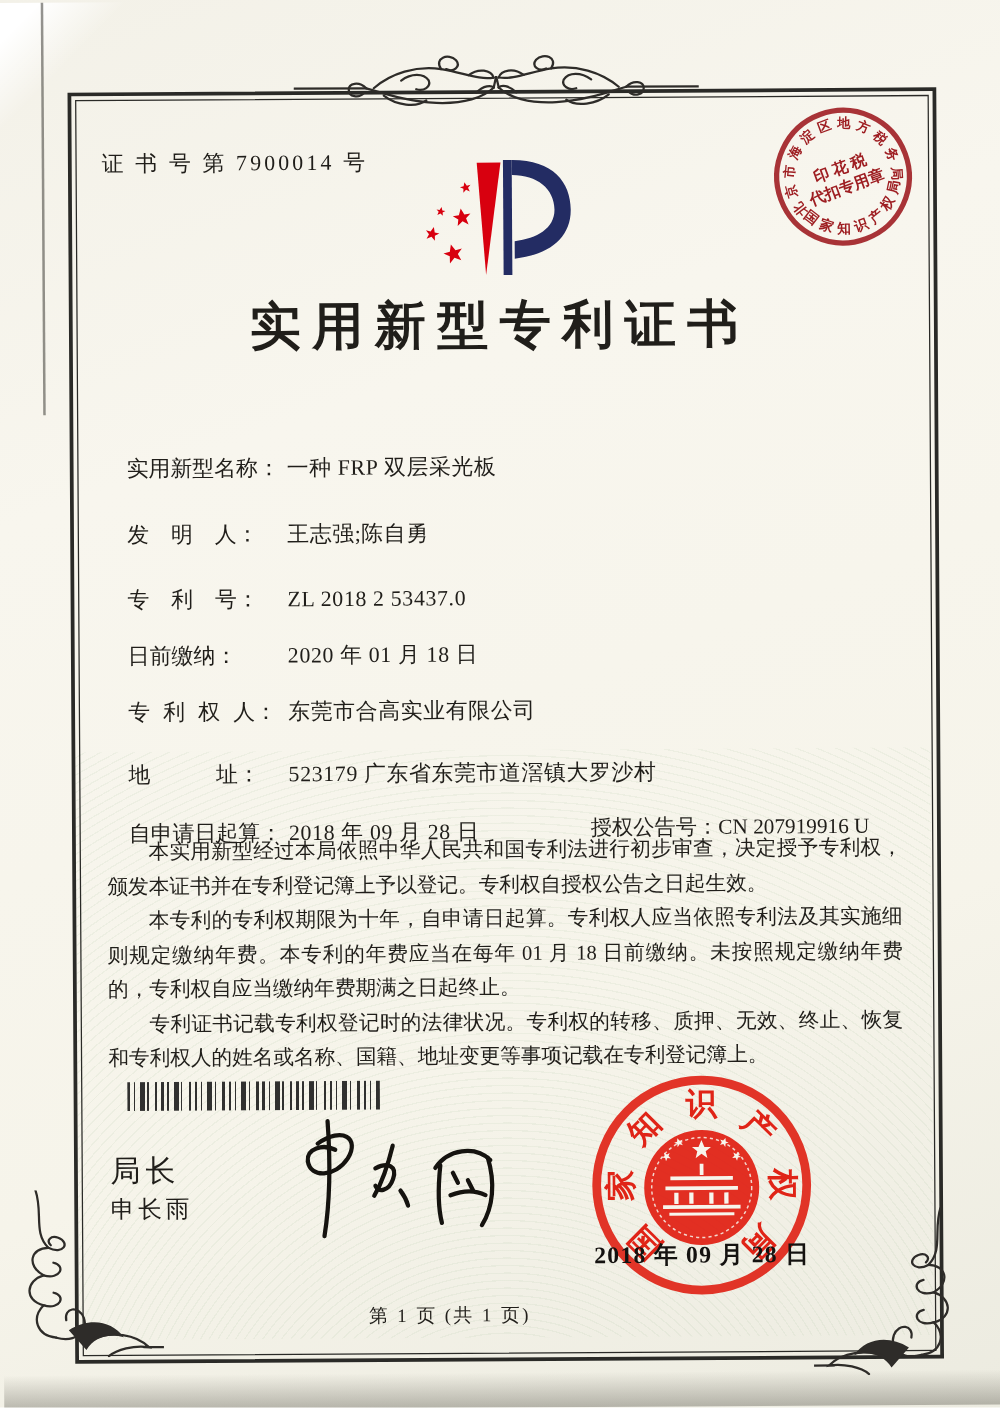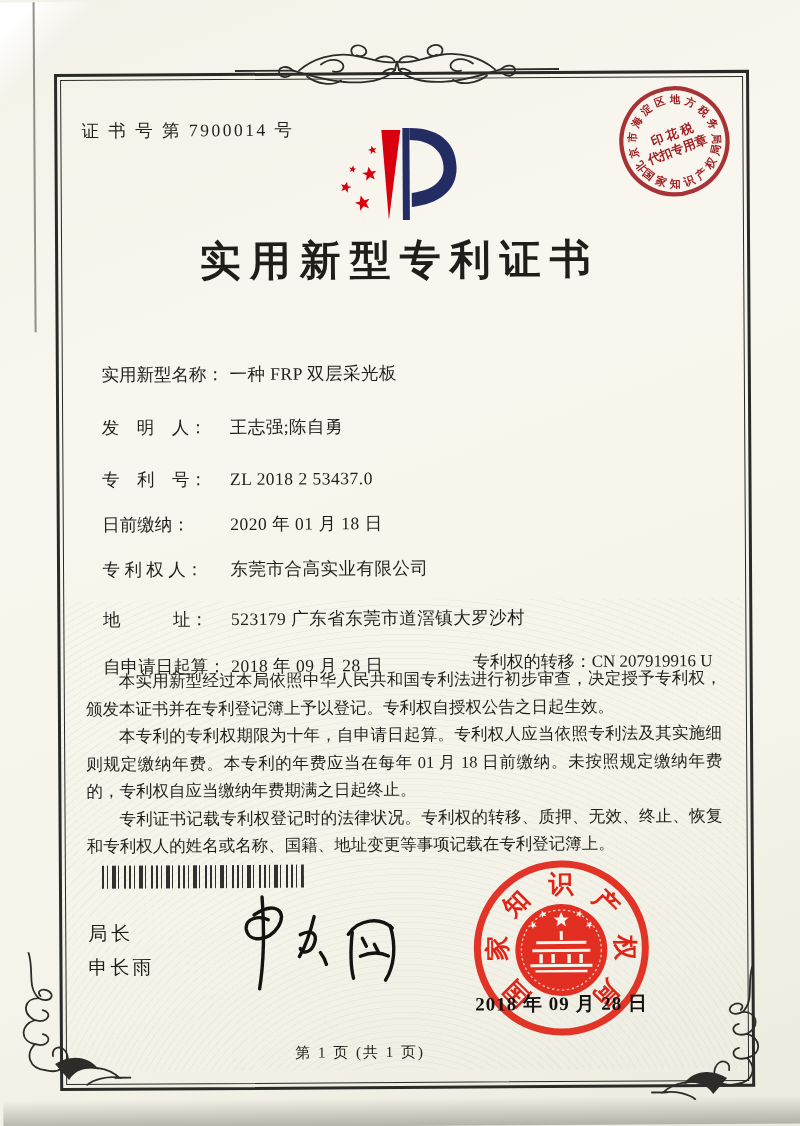--- a/index.html
+++ b/index.html
@@ -19,31 +19,31 @@
     background:repeating-radial-gradient(circle at 50% 130%,rgba(148,182,140,.10) 0 1px,rgba(0,0,0,0) 1px 6px);}
   .cert{position:absolute;inset:0;transform:rotate(-0.35deg);}
   .frame{position:absolute;left:57px;top:72px;width:689px;height:1011px;border:3px solid #2a2a27;}
   .frame::before{content:"";position:absolute;inset:3px;border:1px solid #2a2a27;}
   .orn{position:absolute;}
   .cert-no{position:absolute;left:84px;top:117px;font-size:17.5px;letter-spacing:2.5px;}
   .logo{position:absolute;left:333px;top:123px;}
   .title{position:absolute;left:57px;top:233px;width:689px;text-align:center;
     font-size:41px;font-weight:bold;letter-spacing:9px;}
   .frow{position:absolute;left:85px;font-size:17.5px;white-space:pre;}
-  .frow .lab{display:inline-block;min-width:124px;}
+  .frow .lab{display:inline-block;min-width:124px;font-family:Liberation Mono, monospace;}
   .frow .val{margin-left:4px;letter-spacing:.5px;}
   .grant-no{position:absolute;left:455px;top:631px;font-size:17px;white-space:pre;}
   .paras{position:absolute;left:85px;top:666px;width:636px;font-size:16.5px;line-height:27.5px;}
   .paras p{margin:0;text-indent:2em;text-align:justify;}
   .barcode{position:absolute;left:100px;top:864px;width:202px;height:23px;opacity:.88;
     background:repeating-linear-gradient(90deg,
       #161616 0 2px,rgba(0,0,0,0) 2px 5px,#161616 5px 6px,rgba(0,0,0,0) 6px 10px,
       #161616 10px 14px,rgba(0,0,0,0) 14px 16px,#161616 16px 17px,rgba(0,0,0,0) 17px 22px,
       #161616 22px 24px,rgba(0,0,0,0) 24px 27px);}
-  .signoff-title{position:absolute;left:86px;top:919px;font-size:19px;letter-spacing:4px;}
+  .signoff-title{position:absolute;left:86px;top:919px;font-size:24px;letter-spacing:4px;}
   .signoff-name{position:absolute;left:86px;top:953px;font-size:19px;letter-spacing:3px;text-align:center;}
   .signature{position:absolute;left:200px;top:886px;}
   .seal{position:absolute;left:468px;top:858px;}
   .seal-date{position:absolute;left:462px;top:992px;width:194px;text-align:center;
     font-size:19px;font-weight:bold;letter-spacing:1px;color:#141210;}
   .tax-stamp{position:absolute;left:618px;top:84px;transform:rotate(-20deg);}
   .footer{position:absolute;left:12px;top:1043px;width:690px;text-align:center;
     font-size:15px;letter-spacing:2px;}
 </style>
 </head>
@@ -139,21 +139,21 @@
   <div class="frow" style="top:535px">
     <span class="lab">专 利 权 人：</span><span class="val">东莞市合高实业有限公司</span>
   </div>
   <div class="frow" style="top:585px">
     <span class="lab">地　　　址：</span><span class="val">523179 广东省东莞市道滘镇大罗沙村</span>
   </div>
   <div class="frow" style="top:632px">
     <span class="lab">自申请日起算：</span><span class="val">2018 年 09 月 28 日</span>
   </div>
   <div class="grant-no">
-    <span>专利权的转移：</span><span>CN 207919916 U</span>
+    <span>授权公告号：</span><span>CN 207919916 U</span>
   </div>
 
   <div class="paras">
     <p>本实用新型经过本局依照中华人民共和国专利法进行初步审查，决定授予专利权，颁发本证书并在专利登记簿上予以登记。专利权自授权公告之日起生效。</p>
     <p>本专利的专利权期限为十年，自申请日起算。专利权人应当依照专利法及其实施细则规定缴纳年费。本专利的年费应当在每年 01 月 18 日前缴纳。未按照规定缴纳年费的，专利权自应当缴纳年费期满之日起终止。</p>
     <p>专利证书记载专利权登记时的法律状况。专利权的转移、质押、无效、终止、恢复和专利权人的姓名或名称、国籍、地址变更等事项记载在专利登记簿上。</p>
   </div>
 
   <div class="barcode"></div>
 

